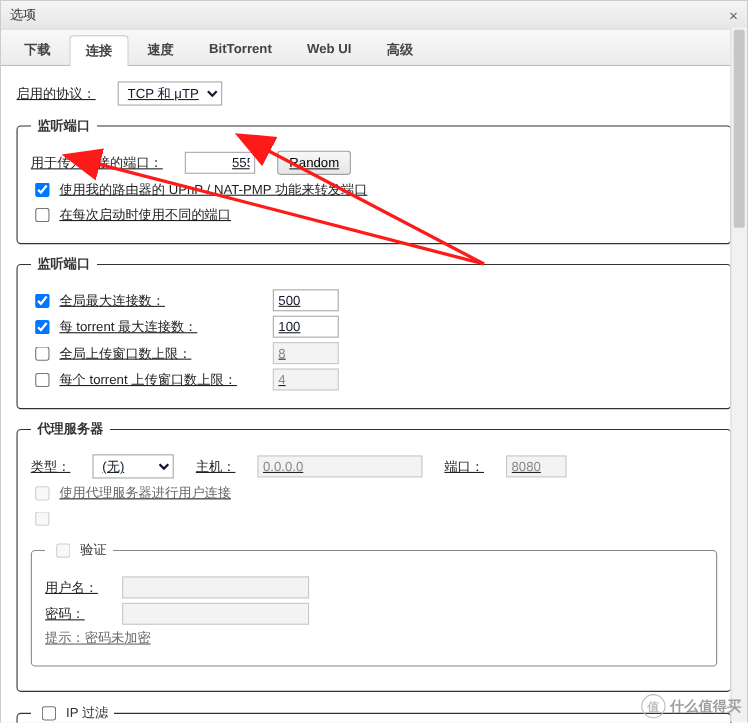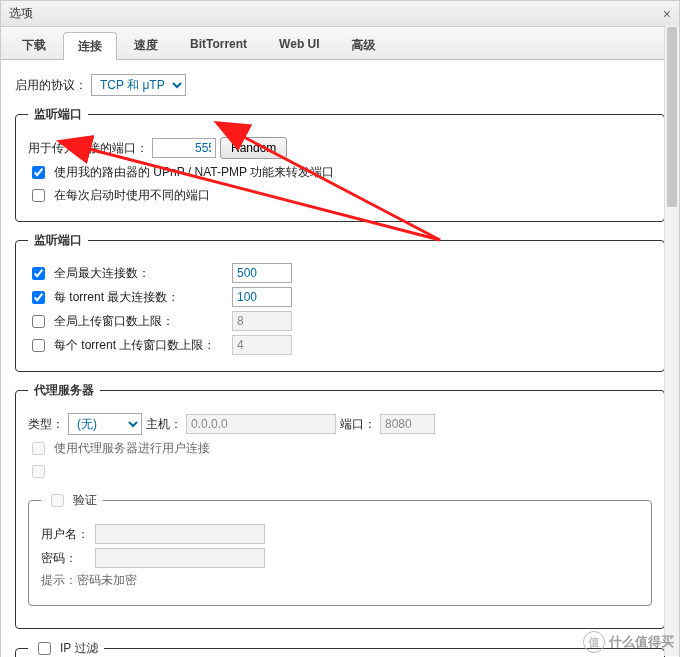--- a/index.html
+++ b/index.html
@@ -61,29 +61,30 @@
   }
   .body {
     background: #fff;
     padding: 10px 14px;
     height: 598px;
     overflow: hidden;
   }
   .row {
     display: flex;
     align-items: center;
-    gap: 4px;
+    gap: 20px;
     margin: 4px 0;
+    text-decoration: underline;
   }
   select, input[type=text] {
     font-size: 12px;
     padding: 2px 4px;
     border: 1px solid #a9a9a9;
     background: #fff;
-    color: #0369a1;
+    color: #0f172a;
   }
   input[type=text] {
     height: 20px;
   }
   input[type=text]:disabled {
     background: #f3f3f3;
     color: #888;
     border-color: #c8c8c8;
   }
   fieldset {

